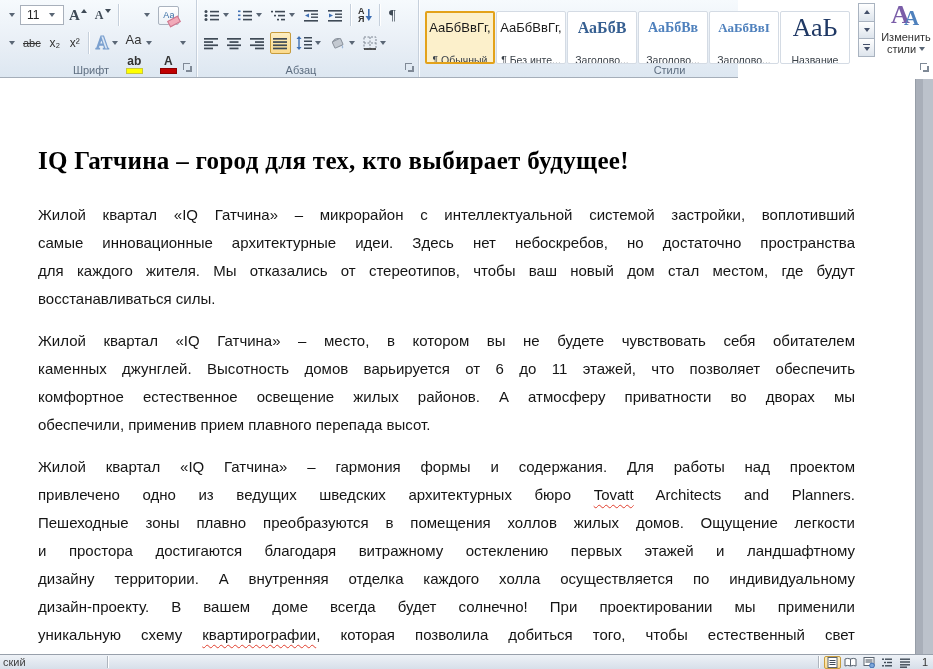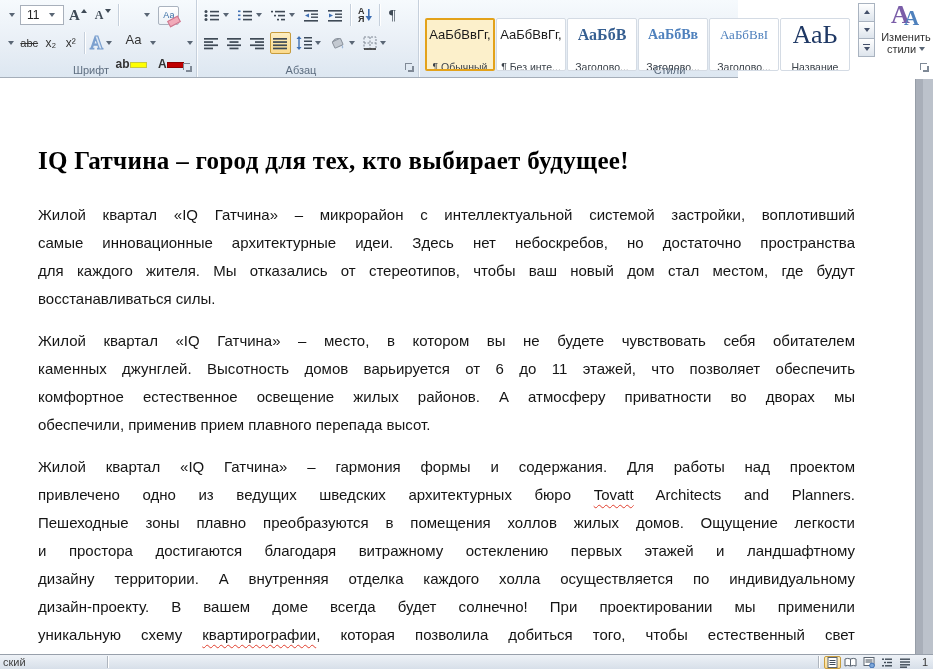--- a/index.html
+++ b/index.html
@@ -42,37 +42,37 @@
   .casebtn{font-size:13px;color:#333;margin-top:48px;}
   .clearfmt{position:relative;width:19px;height:17px;background:linear-gradient(#fff,#edf1f6);
             border:1px solid #aab3bf;border-radius:2px;font-size:9px;color:#3a6ea5;
             display:flex;align-items:center;justify-content:center;}
   .clearfmt i{position:absolute;right:-2px;bottom:-1px;width:10px;height:5px;background:#f2aab9;
               border:1px solid #cd7890;transform:rotate(-28deg);}
   .strike{font-size:11px;text-decoration:line-through;color:#333;}
   .subsup{font-size:12px;color:#333;text-align:center;}
   .fxA{font-family:"Liberation Serif",serif;font-weight:bold;font-size:18px;color:#dbe7f5;
        -webkit-text-stroke:1.2px #7ba0cf;line-height:18px;}
-  .barbtn{display:flex;flex-direction:row;align-items:center;justify-content:center;line-height:1;margin-top:42px;}
+  .barbtn{display:flex;flex-direction:column;align-items:center;justify-content:center;line-height:1;margin-top:42px;}
   .barbtn .g{font-weight:bold;font-size:12px;color:#333;}
   .barbtn .cbar{width:15px;height:4px;margin-top:1px;}
   .ybar{background:#ffff00;border:1px solid #c8c83c;}
   .rbar{background:#c00000;border:1px solid #8f0000;}
   .pil{font-size:15px;color:#3f4a56;font-family:"Liberation Serif",serif;}
   
-  .gallery{position:absolute;left:5px;top:18px;display:flex;}
+  .gallery{position:absolute;left:5px;top:11px;display:flex;}
   .style-item{width:70px;height:53px;background:#fff;border:1px solid #d4dbe4;margin-right:1px;
               box-sizing:border-box;display:flex;flex-direction:column;align-items:center;
               justify-content:flex-start;padding-top:6px;border-radius:2px;}
   .style-item.selected{border:2px solid var(--sel-border);background:var(--sel-fill);}
   .sample{height:26px;display:flex;align-items:center;white-space:nowrap;overflow:hidden;}
   .k-normal,.k-no-spacing{font-size:13px;color:#1a1a1a;}
   .k-heading1{font-family:"Liberation Serif",serif;font-weight:bold;font-size:16px;color:var(--h1c);}
   .k-heading2{font-family:"Liberation Serif",serif;font-weight:bold;font-size:14px;color:var(--h2c);}
-  .k-heading3{font-family:"Liberation Serif",serif;font-weight:normal;font-size:13px;color:var(--h3c);}
+  .k-heading3{font-family:"Liberation Serif",serif;font-weight:bold;font-size:13px;color:var(--h3c);}
   .k-title{font-family:"Liberation Serif",serif;font-size:26px;color:var(--titlec);}
   .slabel{font-size:10.5px;color:#3c434b;margin-top:17px;white-space:nowrap;overflow:hidden;}
   .gscroll{position:absolute;left:438px;top:3px;width:17px;height:53px;display:flex;flex-direction:column;}
   .gsbtn{flex:1;border:1px solid #a9b3c0;background:linear-gradient(#ffffff,#dde4ec);
          display:flex;align-items:center;justify-content:center;margin-bottom:-1px;box-sizing:border-box;}
   .gsbtn .up{width:0;height:0;border-left:3px solid transparent;border-right:3px solid transparent;border-bottom:4px solid #44506a;}
   .gsbtn .dn{width:0;height:0;border-left:3px solid transparent;border-right:3px solid transparent;border-top:4px solid #44506a;}
   .gsbtn .more{display:flex;flex-direction:column;align-items:center;}
   .gsbtn .more b{display:block;width:7px;height:1px;background:#44506a;margin-bottom:2px;}
   .chgstyles{position:absolute;left:460px;top:2px;width:52px;height:62px;display:flex;flex-direction:column;

